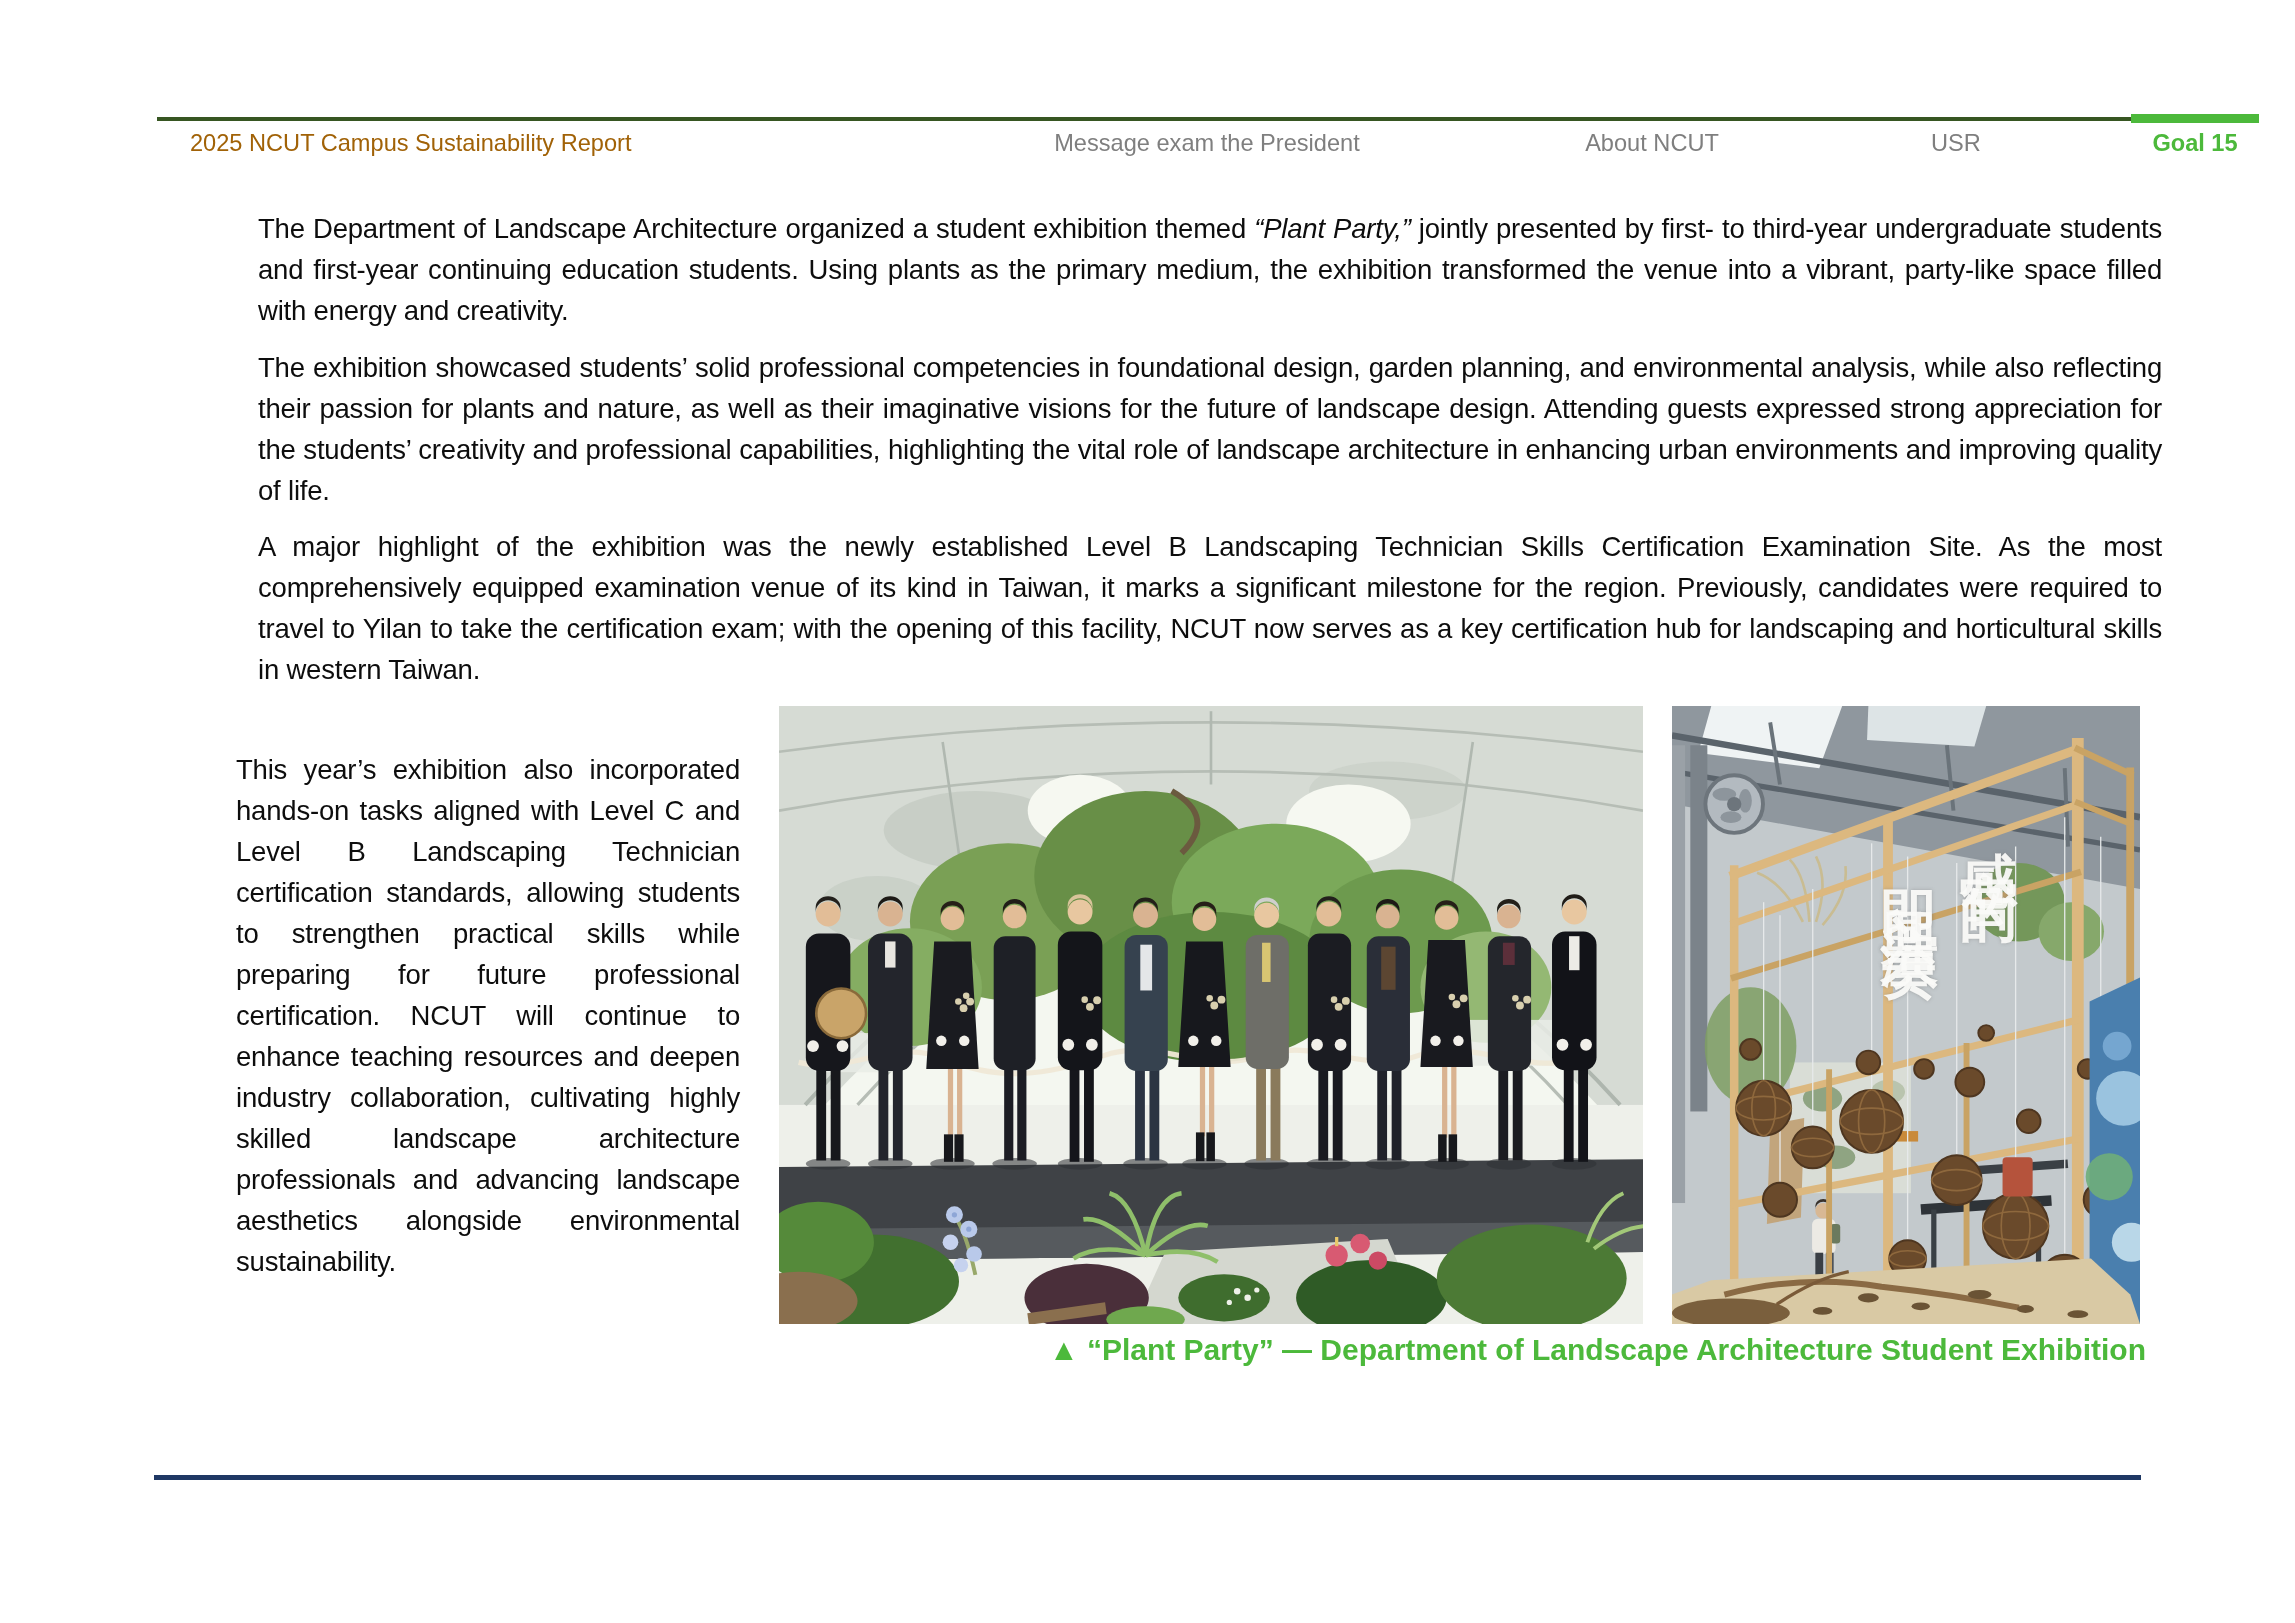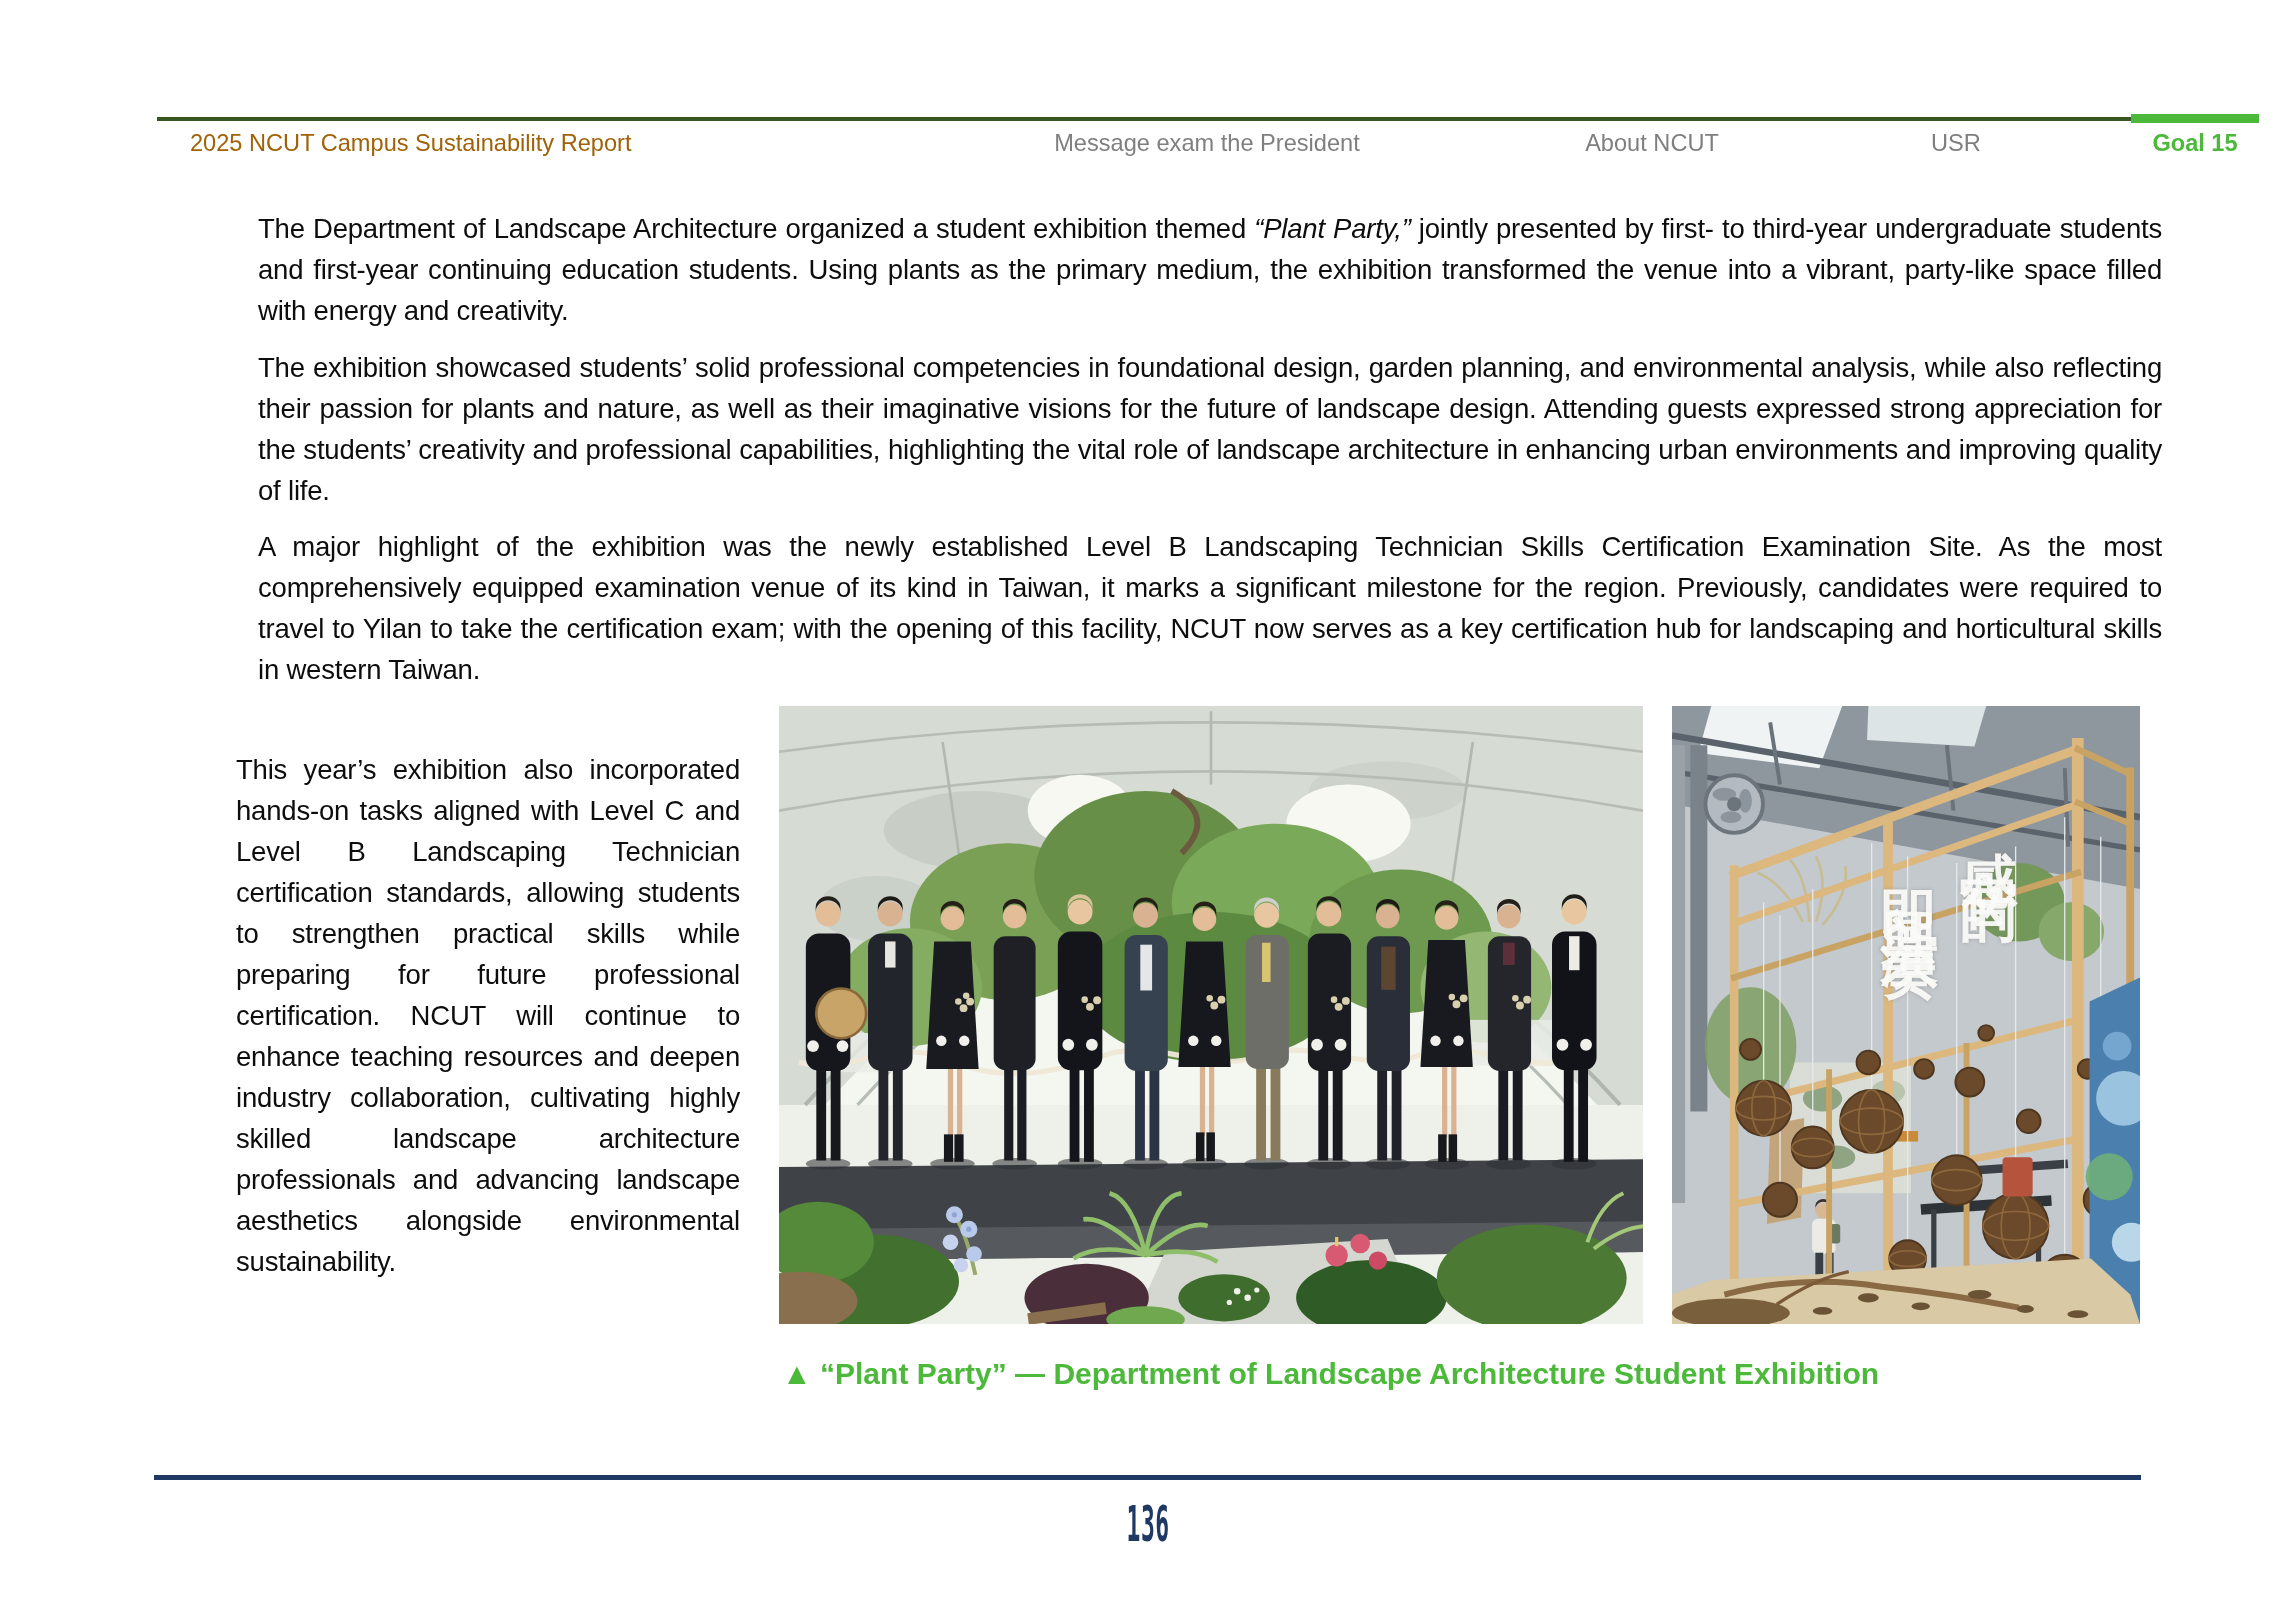--- a/index.html
+++ b/index.html
@@ -23,21 +23,21 @@
             text-align:justify;color:#0d0d0d;}
   figure{margin:0;position:relative;flex:none;}
   .photo1{width:864px;height:618px;margin-right:29px;}
   .photo2{width:468px;height:618px;}
   .photo1 svg,.photo2 svg{display:block;width:100%;height:100%;}
   .cjk-overlay{position:absolute;writing-mode:vertical-rl;text-orientation:upright;
                color:rgba(250,250,248,0.95);font-weight:bold;font-size:58px;line-height:1.0;
                letter-spacing:18.3px;text-shadow:0 0 3.9px rgba(120,120,120,0.45);pointer-events:none;}
   .cjk-col1{left:288px;top:98px;}
   .cjk-col2{left:209px;top:137px;}
-  .caption{margin-left:625px;width:1364px;margin-top:33px;text-align:left;
+  .caption{margin-left:625px;width:1364px;margin-top:9px;text-align:right;
            font-size:30px;font-weight:bold;color:#4cb93b;}
   
   .rule-bottom{position:absolute;left:154px;top:1475px;width:1987px;height:5.2px;background:#1f3864;}
   .page-number{position:absolute;left:157px;top:1495px;width:1982px;text-align:center;}
   .page-number span{display:inline-block;font-family:"DejaVu Sans Mono",monospace;font-weight:bold;
                     font-size:50px;color:#1f3864;transform:scaleX(0.46);letter-spacing:1.3px;}
   .italic{font-style:italic;}
 </style>
 </head>
 <body>
@@ -469,16 +469,15 @@
         </svg>
         <div class="cjk-overlay cjk-col1">感官的</div>
         <div class="cjk-overlay cjk-col2">即興演奏</div>
       </figure>
     </div>
 
     <div class="caption">▲ “Plant Party” — Department of Landscape Architecture Student Exhibition</div>
   </div>
 
   <div class="rule-bottom"></div>
-  <div class="page-number"><span>136</span></div>
 
 </div>
 
 
 </body></html>

